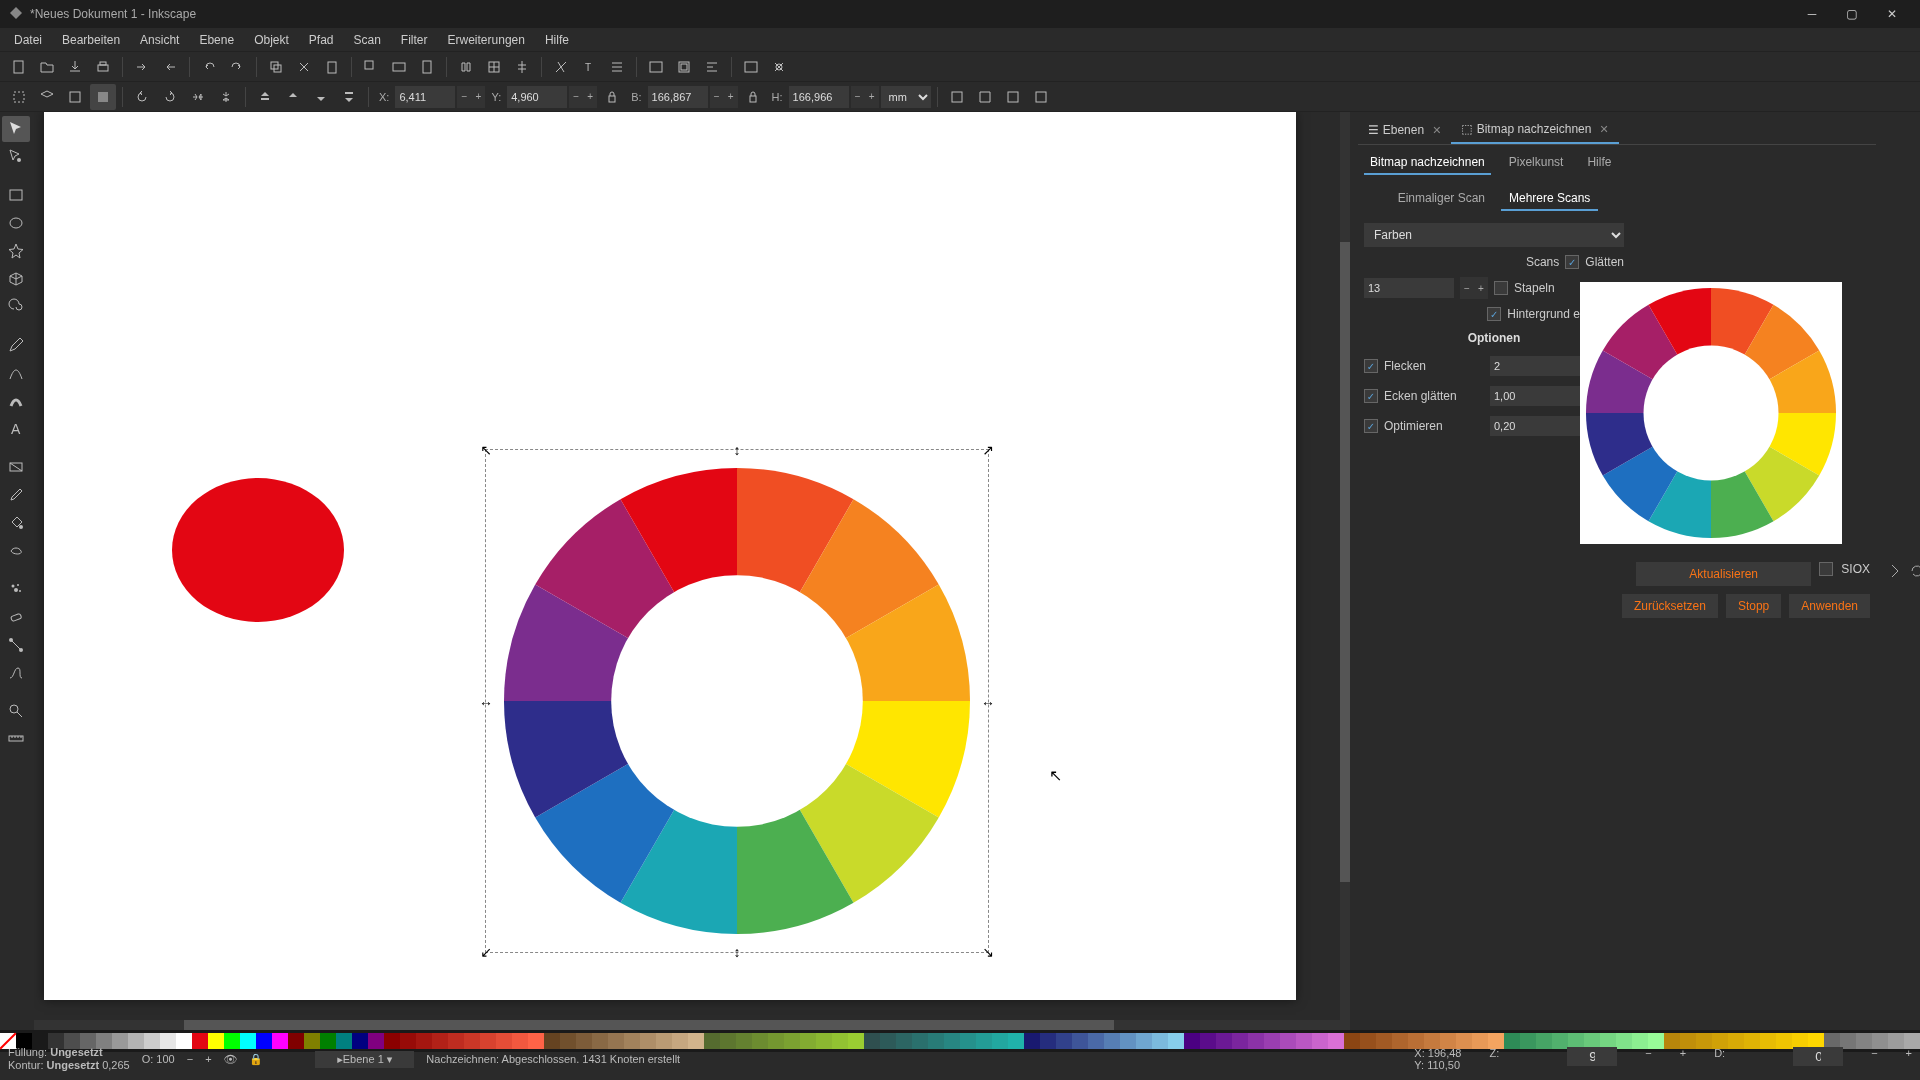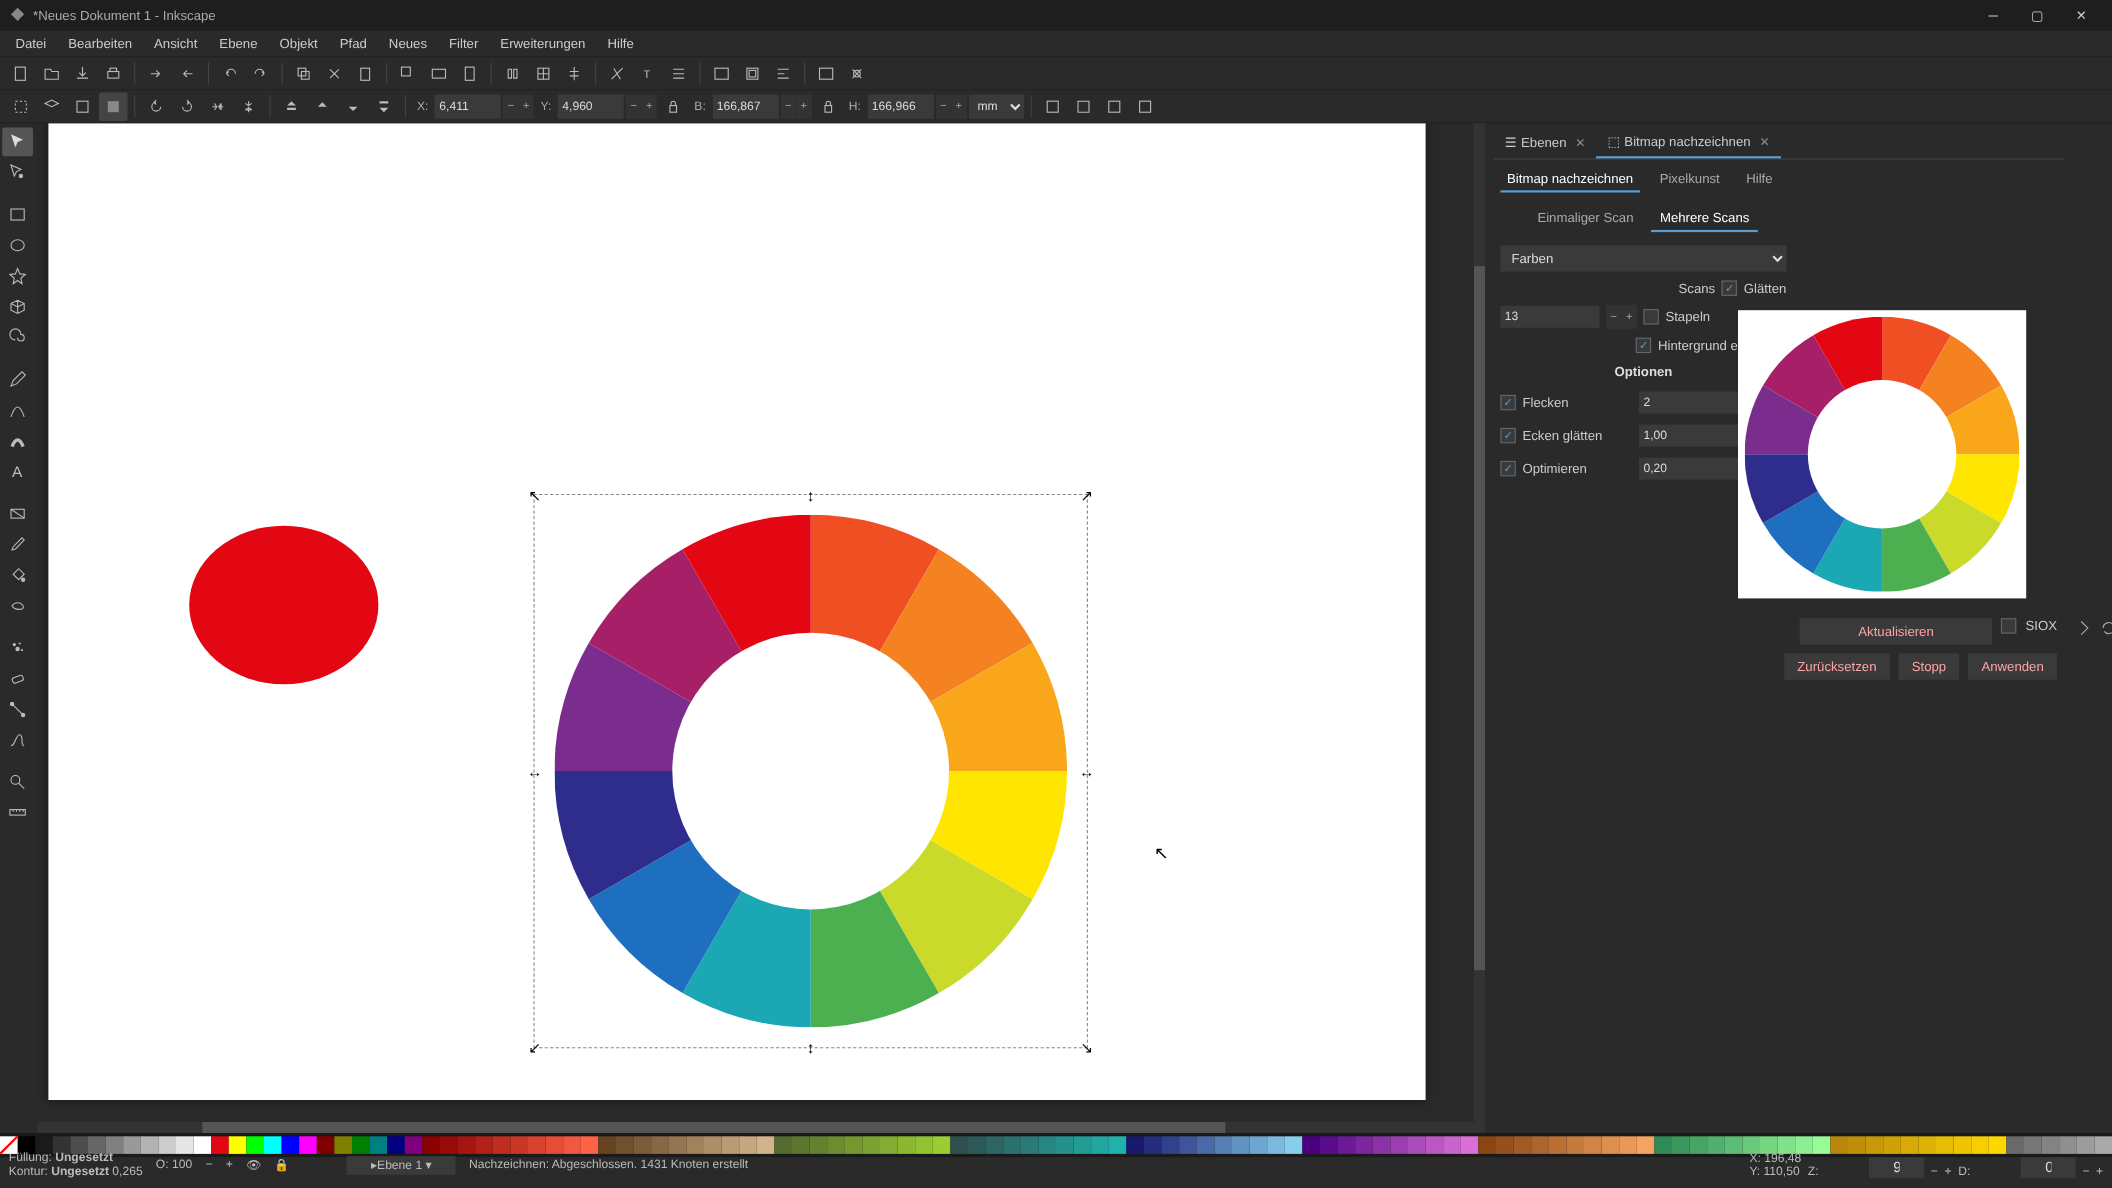--- a/index.html
+++ b/index.html
@@ -65,33 +65,33 @@
 .form-row { display:flex; align-items:center; gap:6px; padding:4px 6px; font-size:12px; }
 .form-row label { color:#ccc; }
 .chk { width:14px; height:14px; background:#3a3a3a; border:1px solid #666; display:inline-flex; align-items:center; justify-content:center; font-size:10px; color:#5a9fd4; }
 .chk.on::after { content:'✓'; }
 .sel { flex:1; background:#3a3a3a; color:#ddd; border:none; height:24px; padding:2px 6px; font-size:12px; }
 .num-in { background:#3a3a3a; color:#ddd; border:none; width:70px; height:20px; padding:2px 4px; font-size:11px; }
 .opt-head { text-align:center; color:#ddd; font-size:12px; font-weight:600; padding:6px 0; }
 .preview { width:262px; height:262px; background:#fff; position:absolute; right:42px; top:170px; display:flex; align-items:center; justify-content:center; }
 .preview .wheel-sm { width:250px; height:250px; }
 .btn-row { display:flex; gap:8px; justify-content:flex-end; padding:4px 8px; }
-.btn { background:#3a3a3a; color:#fca5a5; padding:5px 12px; font-size:12px; border:none; }
+.btn { background:#3a3a3a; color:#f97316; padding:5px 12px; font-size:12px; border:none; }
 .dock-strip { width:36px; background:#2a2a2a; display:flex; flex-direction:row; gap:4px; padding:6px 2px; align-items:center; }
 .dock-icon { width:28px; height:28px; display:flex; align-items:center; justify-content:center; color:#aaa; }
 .dock-icon svg { width:18px; height:18px; }
 
 .swatchbar { height:22px; background:#1a1a1a; display:flex; align-items:center; overflow:hidden; }
 .swatch { width:16px; height:16px; flex-shrink:0; }
 .sw-none { background:#fff; position:relative; }
 .sw-none::after { content:''; position:absolute; width:2px; height:22px; background:red; transform:rotate(45deg); left:7px; top:-3px; }
 
 .statusbar { height:14px; background:#2a2a2a; display:flex; align-items:center; padding:0 8px; font-size:11px; color:#bbb; gap:12px; }
 .statusbar .sb-left div { line-height:13px; }
-.sb-right { margin-left:auto; display:flex; gap:6px; align-items:flex-end; }
+.sb-right { margin-left:auto; display:flex; gap:28px; align-items:flex-start; }
 .sb-box { background:#3a3a3a; padding:2px 22px;margin-left:40px; }
 </style>
 </head>
 <body>
 
 <div class="titlebar">
   <span class="icon">
     <svg viewBox="0 0 16 16">
         <path fill="#888" d="M8 1l6 6-6 6-6-6z"></path>
       </svg>
@@ -102,21 +102,21 @@
   <div class="win-btn">✕</div>
 </div>
 
 <div class="menubar">
   <span>Datei</span>
   <span>Bearbeiten</span>
   <span>Ansicht</span>
   <span>Ebene</span>
   <span>Objekt</span>
   <span>Pfad</span>
-  <span>Neues</span>
+  <span>Scan</span>
   <span>Filter</span>
   <span>Erweiterungen</span>
   <span>Hilfe</span>
 </div>
 
 <div class="toolbar1">
   <div class="tbtn">
       <svg viewBox="0 0 16 16">
         <rect x="3" y="2" width="9" height="12" fill="none" stroke="#bbb"></rect>
       </svg>

